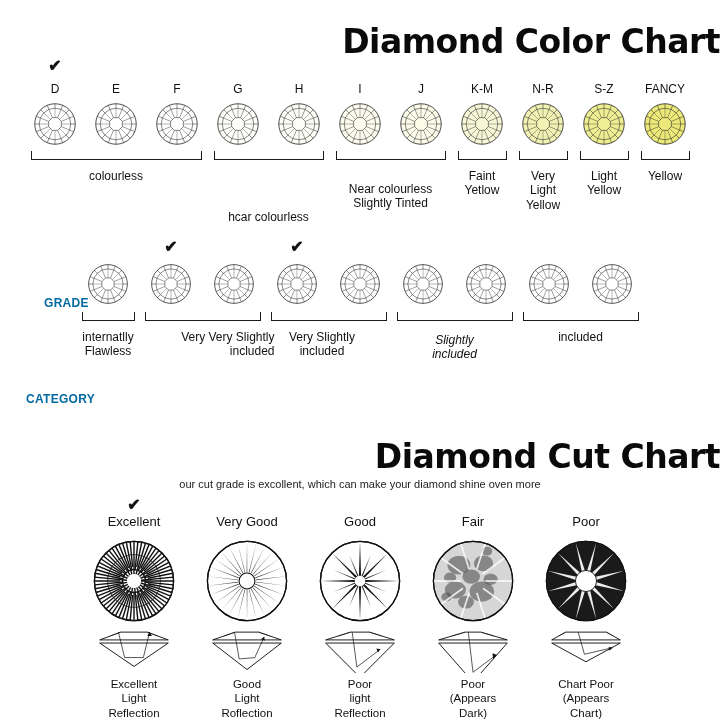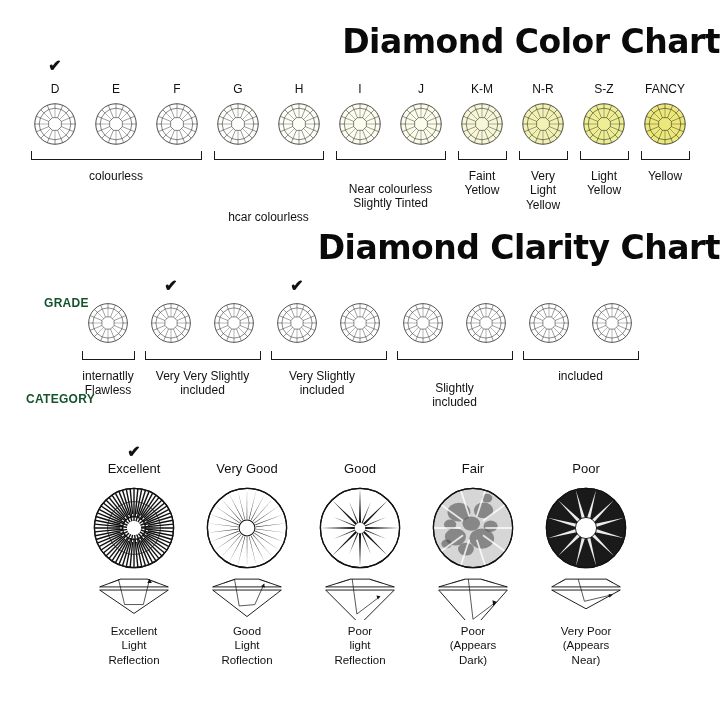--- a/index.html
+++ b/index.html
@@ -87,21 +87,21 @@
     line-height: 1.2;
     color: #111;
   }
 
   
   #clarity-section { position: absolute; top: 228px; left: 0; width: 720px; }
   .side-label {
     position: absolute;
     font-size: 12px;
     font-weight: bold;
-    color: #14532d;
+    color: #0369a1;
     letter-spacing: 0.3px;
   }
   .clarity-cell { width: 63px; }
   .gem-cl { width: 44px; height: 44px; margin: 0 auto; display: block; }
 
   
   #cut-section { position: absolute; top: 437px; left: 0; width: 720px; }
   .cut-cell { width: 113px; }
   .cut-name { font-size: 13px; color: #111; margin-bottom: 4px; }
   .gem-cut { width: 88px; height: 88px; margin: 0 auto; display: block; }
@@ -607,21 +607,20 @@
           <div>Light</div>
           <div>Yellow</div>
         </div>
         <div class="grp-label" style="left: 640.5px; width: 49px; top: 2px;">
           <div>Yellow</div>
         </div>
       </div>
   </section>
 
   <section id="clarity-section">
-    <div class="chart-title">Diamond Clarity Chart</div>
 
     <div class="side-label" style="left:44px; top:68px;">GRADE</div>
     <div class="side-label" style="left:26px; top:164px;">CATEGORY</div>
 
     <div class="row" id="clarity-checks" style="margin-top:14px;">
         <div class="check cell clarity-cell empty">✔</div>
         <div class="check cell clarity-cell">✔</div>
         <div class="check cell clarity-cell empty">✔</div>
         <div class="check cell clarity-cell">✔</div>
         <div class="check cell clarity-cell empty">✔</div>
@@ -989,39 +988,41 @@
         <div class="bracket" style="left: 144.5px; width: 116px;"></div>
         <div class="bracket" style="left: 270.5px; width: 116px;"></div>
         <div class="bracket" style="left: 396.5px; width: 116px;"></div>
         <div class="bracket" style="left: 522.5px; width: 116px;"></div>
       </div>
     <div class="grp-labels" id="clarity-groups">
         <div class="grp-label" style="left: 67.5px; width: 81px; top: 2px;">
           <div>internatlly</div>
           <div>Flawless</div>
         </div>
-        <div class="grp-label" style="left: 130.5px; width: 144px; top: 2px;">
+        <div class="grp-label" style="left: 130.5px; width: 144px; top: 2px; text-align: right;">
           <div>Very Very Slightly</div>
           <div>included</div>
         </div>
         <div class="grp-label" style="left: 250px; width: 144px; top: 2px;">
           <div>Very Slightly</div>
           <div>included</div>
         </div>
-        <div class="grp-label" style="left: 382.5px; width: 144px; top: 14px;">
+        <div class="grp-label" style="left: 382.5px; width: 144px; top: 5px; font-style: italic;">
           <div>Slightly</div>
           <div>included</div>
         </div>
         <div class="grp-label" style="left: 508.5px; width: 144px; top: 2px;">
           <div>included</div>
         </div>
       </div>
   </section>
 
   <section id="cut-section">
+    <div class="chart-title">Diamond Cut Chart</div>
+    <div class="chart-sub">our cut grade is excollent, which can make your diamond shine oven more</div>
 
     <div class="row" id="cut-checks" style="margin-top:10px;">
         <div class="check cell cut-cell">✔</div>
         <div class="check cell cut-cell empty">✔</div>
         <div class="check cell cut-cell empty">✔</div>
         <div class="check cell cut-cell empty">✔</div>
         <div class="check cell cut-cell empty">✔</div>
       </div>
     <div class="row" id="cut-names">
         <div class="cut-name cell cut-cell">Excellent</div>
@@ -1319,21 +1320,21 @@
               <line x1="24" y1="4" x2="6" y2="14" stroke="#111" stroke-width="1.2"></line>
               <line x1="76" y1="4" x2="94" y2="14" stroke="#111" stroke-width="1.2"></line>
               <line x1="6" y1="18" x2="50" y2="42" stroke="#111" stroke-width="1.2"></line>
               <line x1="94" y1="18" x2="50" y2="42" stroke="#111" stroke-width="1.2"></line>
               <line x1="15" y1="9" x2="24" y2="4" stroke="#111" stroke-width="0.6"></line>
               <line x1="85" y1="9" x2="76" y2="4" stroke="#111" stroke-width="0.6"></line>
               <path d="M40 4 L48 32.4 L84 24" fill="none" stroke="#111" stroke-width="0.9"></path>
               <polygon points="84,24 79,23 80,28" fill="#111"></polygon>
             </svg></div>
           <div class="cut-desc">
-            <div>Very Poor</div>
+            <div>Chart Poor</div>
             <div>(Appears</div>
-            <div>Near)</div>
+            <div>Chart)</div>
           </div>
         </div>
       </div>
   </section>
 
 </div>
 
 </body></html>

